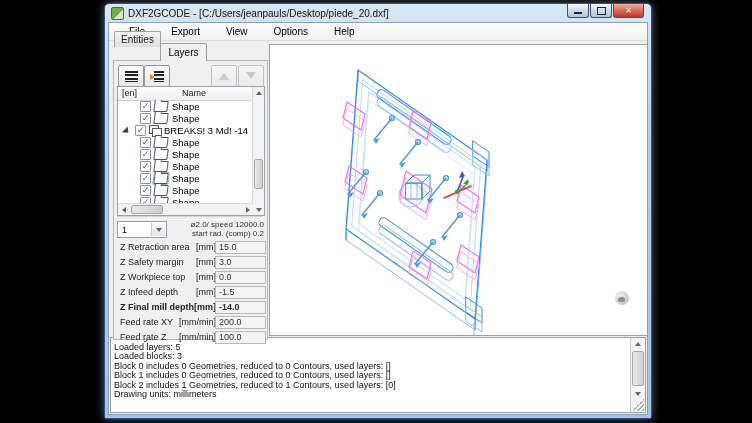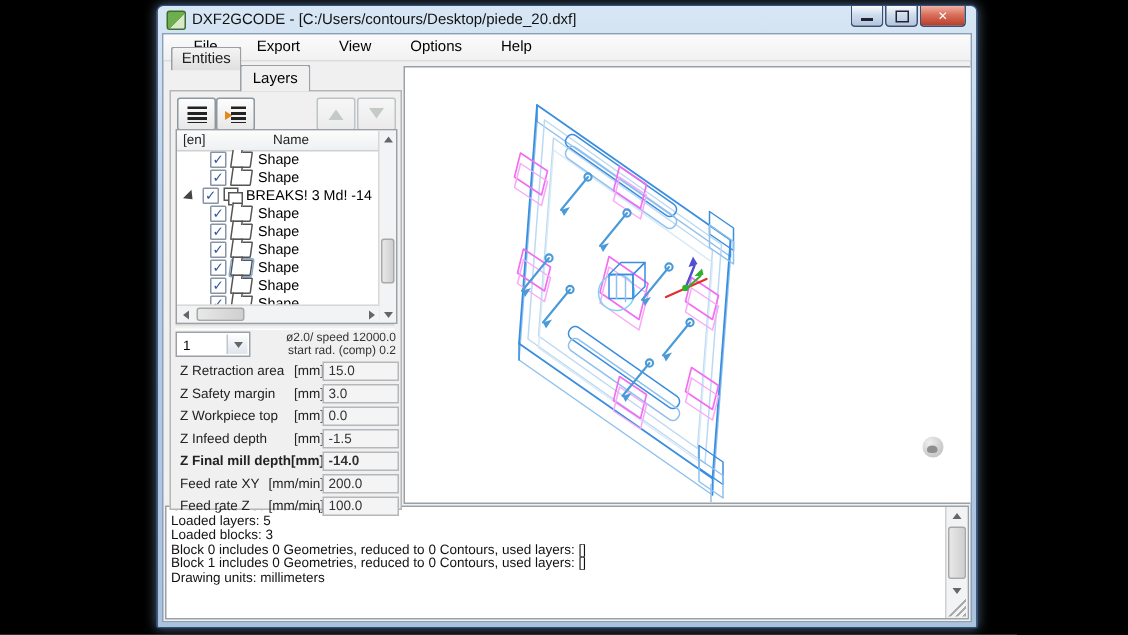--- a/index.html
+++ b/index.html
@@ -112,21 +112,21 @@
       linear-gradient(135deg,transparent 0 50%,#aaa 50% 58%,transparent 58% 70%,#aaa 70% 78%,transparent 78% 90%,#aaa 90%);}
 </style>
 </head>
 <body>
 
 <div class="stage">
   <div class="window">
 
     <div class="titlebar">
       <div class="app-icon"></div>
-      <div class="title-text">DXF2GCODE - [C:/Users/contours/Desktop/piede_20.dxf]</div>
+      <div class="title-text">DXF2GCODE - [C:/Users/jeanpauls/Desktop/piede_20.dxf]</div>
     </div>
     <div class="winbtns">
       <div class="winbtn min">
           <div class="min-glyph"></div>
         </div>
       <div class="winbtn max">
           <div class="max-glyph"></div>
         </div>
       <div class="winbtn close">
           <span>✕</span>
@@ -393,20 +393,21 @@
         <div class="sphere"></div>
       </div>
 
       <div class="log">
         <div class="loglines">
           <div class="logline clipped">Creating contours of shapes</div>
           <div class="logline">Loaded layers: 5</div>
           <div class="logline">Loaded blocks: 3</div>
           <div class="logline">Block 0 includes 0 Geometries, reduced to 0 Contours, used layers: []</div>
           <div class="logline">Block 1 includes 0 Geometries, reduced to 0 Contours, used layers: []</div>
+          <div class="logline">Block 2 includes 1 Geometries, reduced to 1 Contours, used layers: [0]</div>
           <div class="logline">Drawing units: millimeters</div>
         </div>
         <div class="vscroll">
           <div class="sb-btn" style="top:0;width:14px;">
               <div class="tri up"></div>
             </div>
           <div class="thumb" style="left:1px;right:1px;top:13px;bottom:26px;"></div>
           <div class="sb-btn" style="bottom:13px;width:14px;">
               <div class="tri dn"></div>
             </div>

